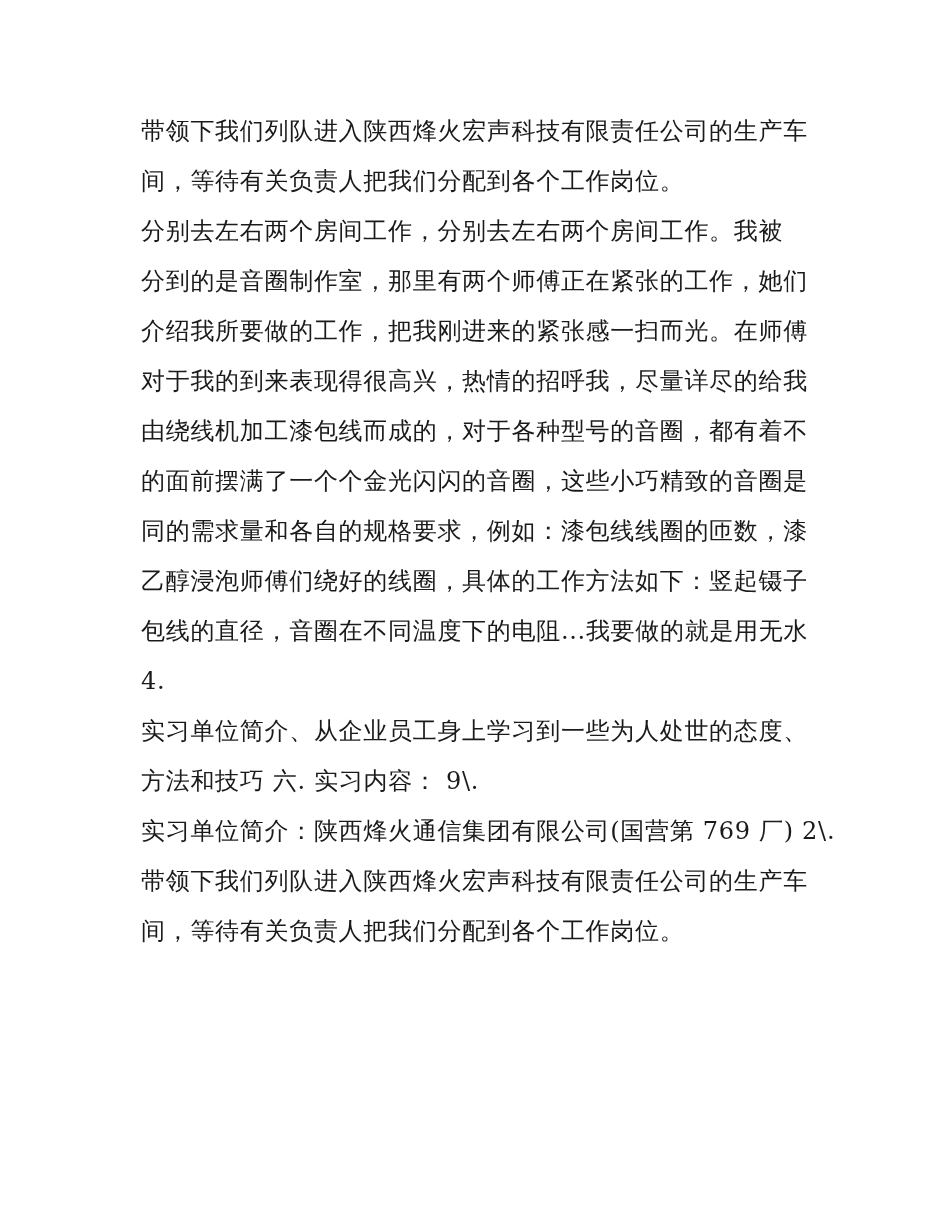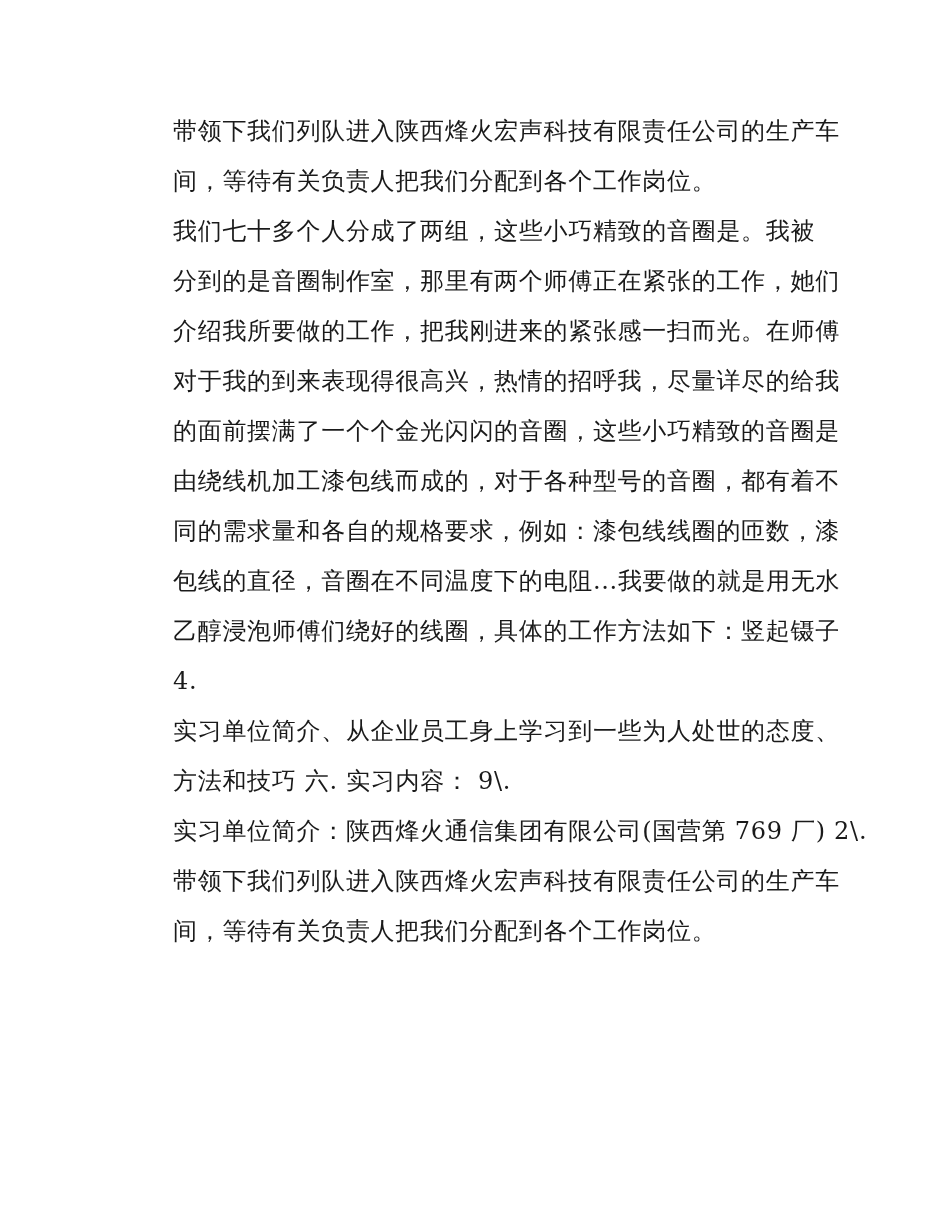--- a/index.html
+++ b/index.html
@@ -21,37 +21,36 @@
       top: 106px;
       width: 680px;
     }
     .line {
       display: block;
       height: 50px;
       line-height: 50px;
       font-size: 24px;
       letter-spacing: 0.7px;
       white-space: nowrap;
-      margin-left: 32px;
     }
   </style>
 </head>
 <body>
 
 <div class="page">
   <span class="line">带领下我们列队进入陕西烽火宏声科技有限责任公司的生产车</span>
   <span class="line">间，等待有关负责人把我们分配到各个工作岗位。</span>
-  <span class="line">我们七十多个人分成了两组，这些小巧精致的音圈是。我被</span>
+  <span class="line">分别去左右两个房间工作，分别去左右两个房间工作。我被</span>
   <span class="line">分到的是音圈制作室，那里有两个师傅正在紧张的工作，她们</span>
   <span class="line">介绍我所要做的工作，把我刚进来的紧张感一扫而光。在师傅</span>
   <span class="line">对于我的到来表现得很高兴，热情的招呼我，尽量详尽的给我</span>
+  <span class="line">由绕线机加工漆包线而成的，对于各种型号的音圈，都有着不</span>
   <span class="line">的面前摆满了一个个金光闪闪的音圈，这些小巧精致的音圈是</span>
-  <span class="line">由绕线机加工漆包线而成的，对于各种型号的音圈，都有着不</span>
   <span class="line">同的需求量和各自的规格要求，例如：漆包线线圈的匝数，漆</span>
+  <span class="line">乙醇浸泡师傅们绕好的线圈，具体的工作方法如下：竖起镊子</span>
   <span class="line">包线的直径，音圈在不同温度下的电阻...我要做的就是用无水</span>
-  <span class="line">乙醇浸泡师傅们绕好的线圈，具体的工作方法如下：竖起镊子</span>
   <span class="line">4.</span>
   <span class="line">实习单位简介、从企业员工身上学习到一些为人处世的态度、</span>
   <span class="line">方法和技巧 六. 实习内容： 9\.</span>
   <span class="line">实习单位简介：陕西烽火通信集团有限公司(国营第 769 厂) 2\.</span>
   <span class="line">带领下我们列队进入陕西烽火宏声科技有限责任公司的生产车</span>
   <span class="line">间，等待有关负责人把我们分配到各个工作岗位。</span>
 </div>
 
 </body></html>

